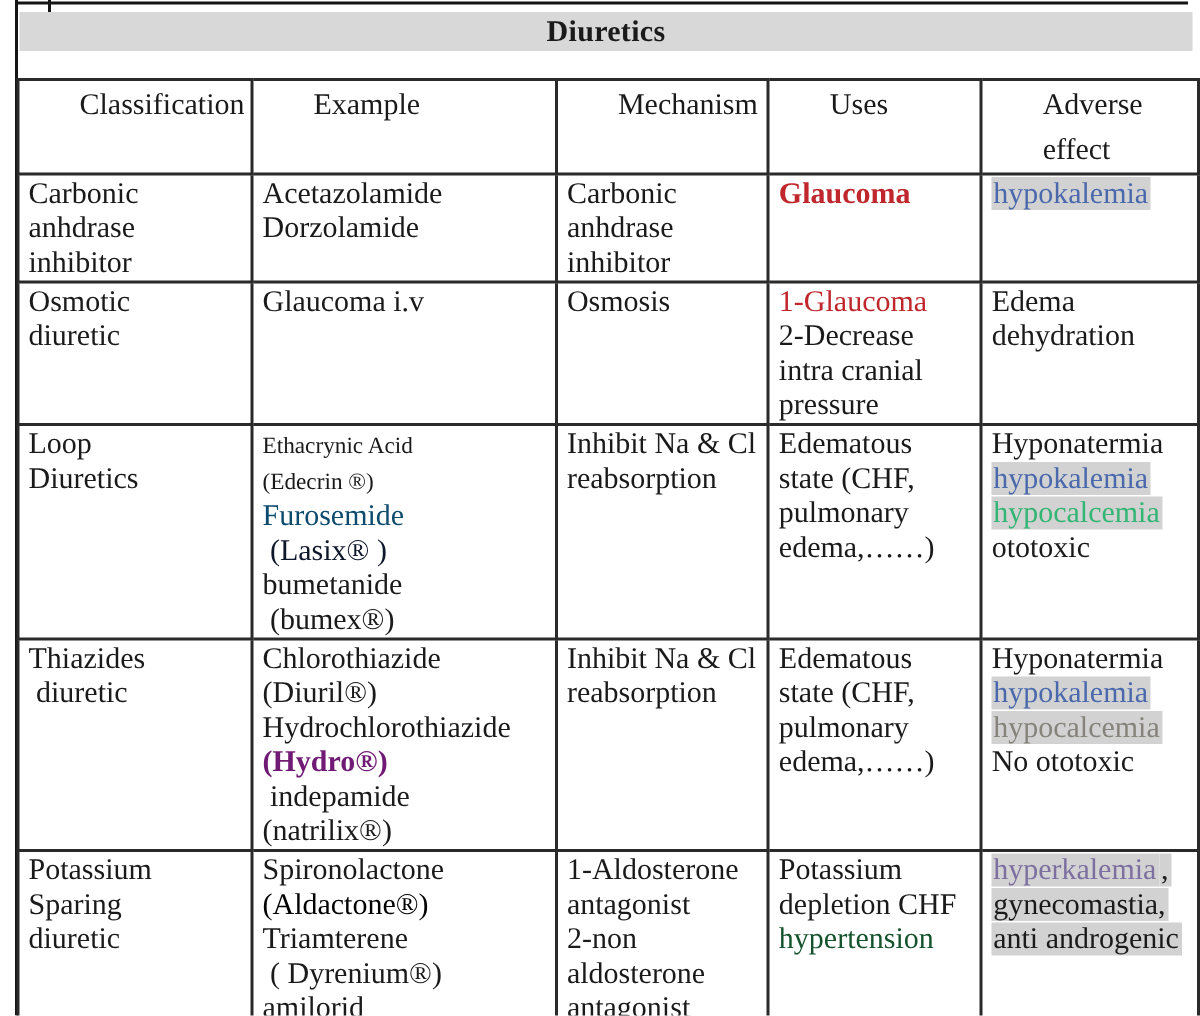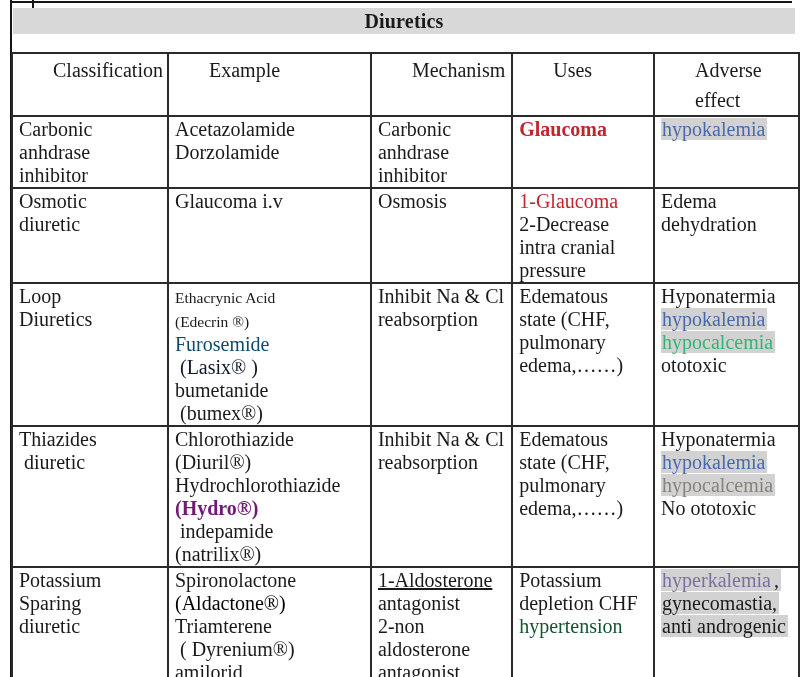--- a/index.html
+++ b/index.html
@@ -218,21 +218,21 @@
           </td>
           <td>
             <div class="line"><span style="color: rgb(26, 26, 26);">Spironolactone</span></div>
             <div class="line"><span style="color: #000000;">(Aldactone®)</span></div>
             <div class="line"><span style="color: rgb(26, 26, 26);">Triamterene</span></div>
             <div class="line"><span style="color: rgb(26, 26, 26);"> ( Dyrenium®)</span></div>
             <div class="line"><span style="color: rgb(26, 26, 26);">amilorid</span></div>
             <div class="line"><span style="color: rgb(26, 26, 26);">(midamor®)</span></div>
           </td>
           <td>
-            <div class="line"><span style="color: rgb(26, 26, 26); text-decoration: underline;">1-Aldosterone</span></div>
+            <div class="line"><span style="color: rgb(26, 26, 26);">1-Aldosterone</span></div>
             <div class="line"><span style="color: rgb(26, 26, 26);">antagonist</span></div>
             <div class="line"><span style="color: rgb(26, 26, 26);">2-non</span></div>
             <div class="line"><span style="color: rgb(26, 26, 26);">aldosterone</span></div>
             <div class="line"><span style="color: rgb(26, 26, 26);">antagonist</span></div>
           </td>
           <td>
             <div class="line"><span style="color: rgb(26, 26, 26);">Potassium</span></div>
             <div class="line"><span style="color: rgb(26, 26, 26);">depletion CHF</span></div>
             <div class="line"><span style="color: #14532d;">hypertension</span></div>
           </td>

